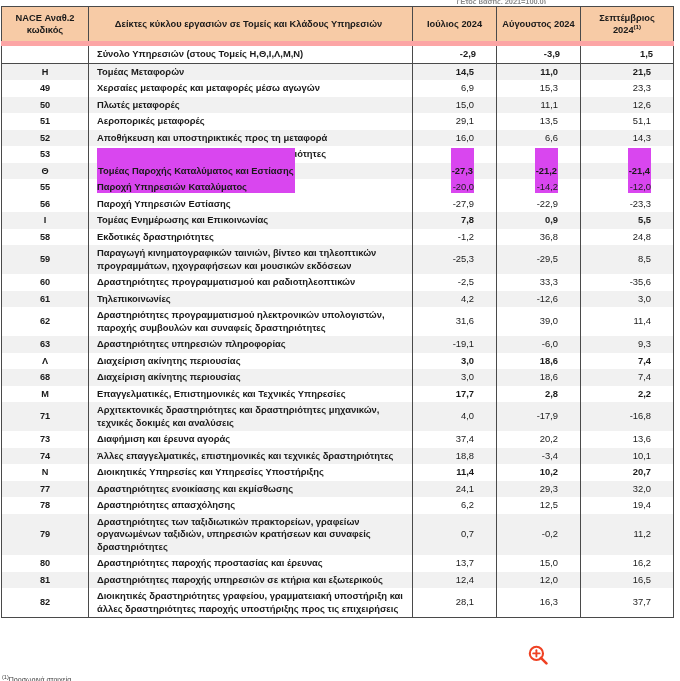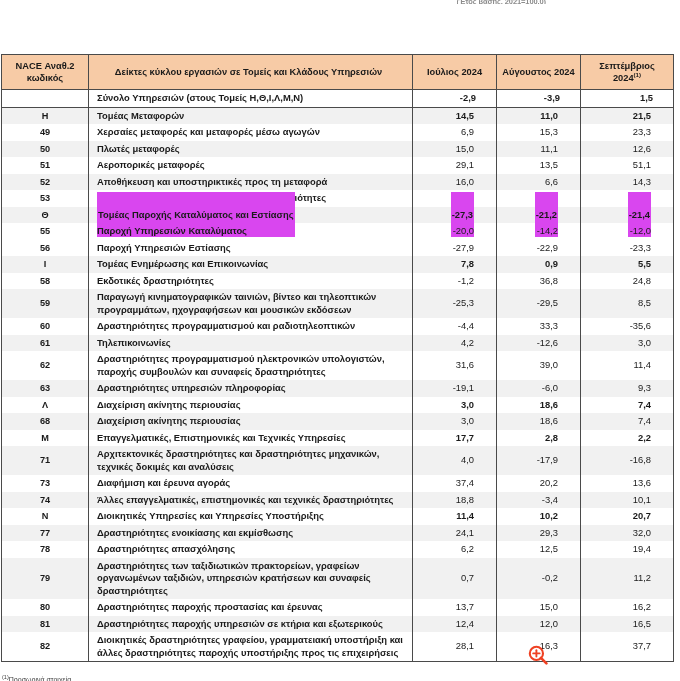--- a/index.html
+++ b/index.html
@@ -39,21 +39,20 @@
   }
 
   table.idx {
     position: absolute;
     top: 6px;
     left: 1px;
     border-collapse: collapse;
     width: 672px;
     table-layout: fixed;
     font-size: 9.4px;
-    margin-top: 48px;
   }
 
   table.idx col.c-code  { width: 87px; }
   table.idx col.c-label { width: 324px; }
   table.idx col.c-m1    { width: 84px; }
   table.idx col.c-m2    { width: 84px; }
   table.idx col.c-m3    { width: 93px; }
 
   thead th {
     background: #f7cba6;
@@ -103,21 +102,21 @@
     padding-right: 22px;
     white-space: nowrap;
   }
   tbody tr.total td.val { padding-right: 20px; padding-left: 9px; }
 
   tbody tr.sector td.label,
   tbody tr.total  td.label,
   tbody tr.sector td.val,
   tbody tr.total  td.val { font-weight: bold; }
 
-  tbody tr.total td { border-top: 1px solid #fca5a5; }
+  tbody tr.total td { border-top: 5px solid #fca5a5; }
   tbody tr.after-total td { border-top: 1px solid #4a4a4a; }
   tbody tr.last td { border-bottom: 1px solid #4a4a4a; }
 
   
   .sel {
     background: #d946ef;
     padding: 17px 1px;
     box-decoration-break: clone;
     text-align: center;
     -webkit-box-decoration-break: clone;
@@ -261,21 +260,21 @@
         <tr class="branch alt">
           <td class="code">59</td>
           <td class="label">Παραγωγή κινηματογραφικών ταινιών, βίντεο και τηλεοπτικών προγραμμάτων, ηχογραφήσεων και μουσικών εκδόσεων</td>
           <td class="val">-25,3</td>
           <td class="val">-29,5</td>
           <td class="val">8,5</td>
         </tr>
         <tr class="branch">
           <td class="code">60</td>
           <td class="label">Δραστηριότητες προγραμματισμού και ραδιοτηλεοπτικών</td>
-          <td class="val">-4,4</td>
+          <td class="val">-2,5</td>
           <td class="val">33,3</td>
           <td class="val">-35,6</td>
         </tr>
         <tr class="branch alt">
           <td class="code">61</td>
           <td class="label">Τηλεπικοινωνίες</td>
           <td class="val">4,2</td>
           <td class="val">-12,6</td>
           <td class="val">3,0</td>
         </tr>

